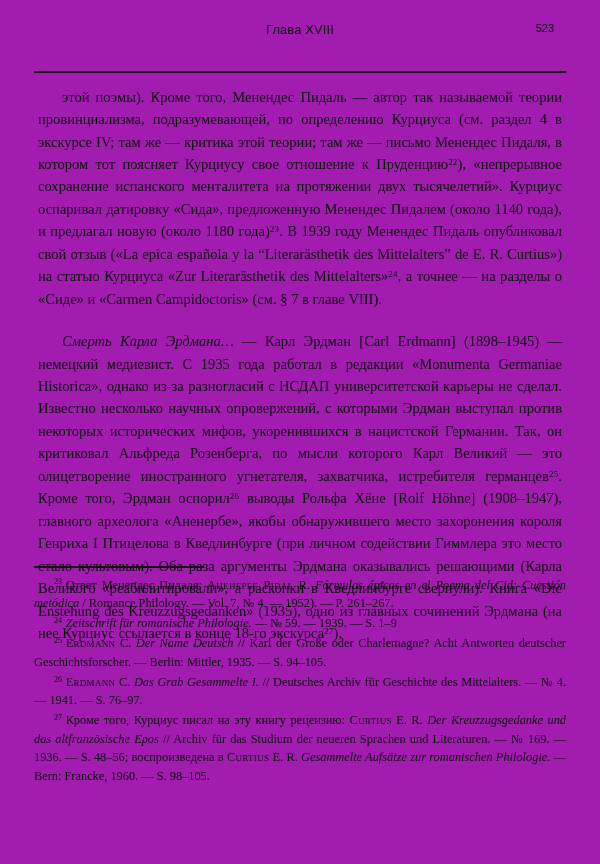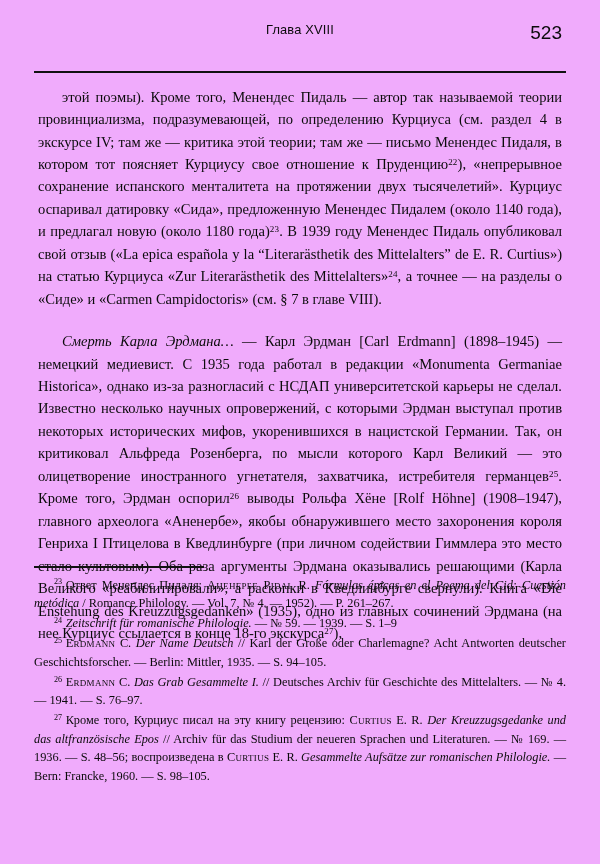--- a/index.html
+++ b/index.html
@@ -14,21 +14,21 @@
     color: #0b0b0b;
     -webkit-font-smoothing: antialiased;
   }
 
   .page {
     position: relative;
     width: 600px;
     height: 864px;
     box-sizing: border-box;
     padding: 0 34px;
-    background: #f0abfc;
+    background: #a21caf;
   }
 
   
   .running-head {
     position: relative;
     height: 30px;
     padding-top: 22px;
     box-sizing: content-box;
   }
   .rh-title {
@@ -37,23 +37,23 @@
     right: 0;
     top: 22px;
     text-align: center;
     font-size: 12.8px;
     letter-spacing: 0.2px;
     font-family: "Liberation Sans", "DejaVu Sans", sans-serif;
     font-weight: 400;
   }
   .rh-folio {
     position: absolute;
-    right: 4px;
+    right: 12px;
     top: 22px;
-    font-size: 19px;
+    font-size: 11px;
     font-family: "Liberation Sans", "DejaVu Sans", sans-serif;
     font-weight: 400;
   }
   .rule-head {
     margin-top: 19px;
     height: 1.6px;
     background: #111111;
     width: 100%;
   }
 

